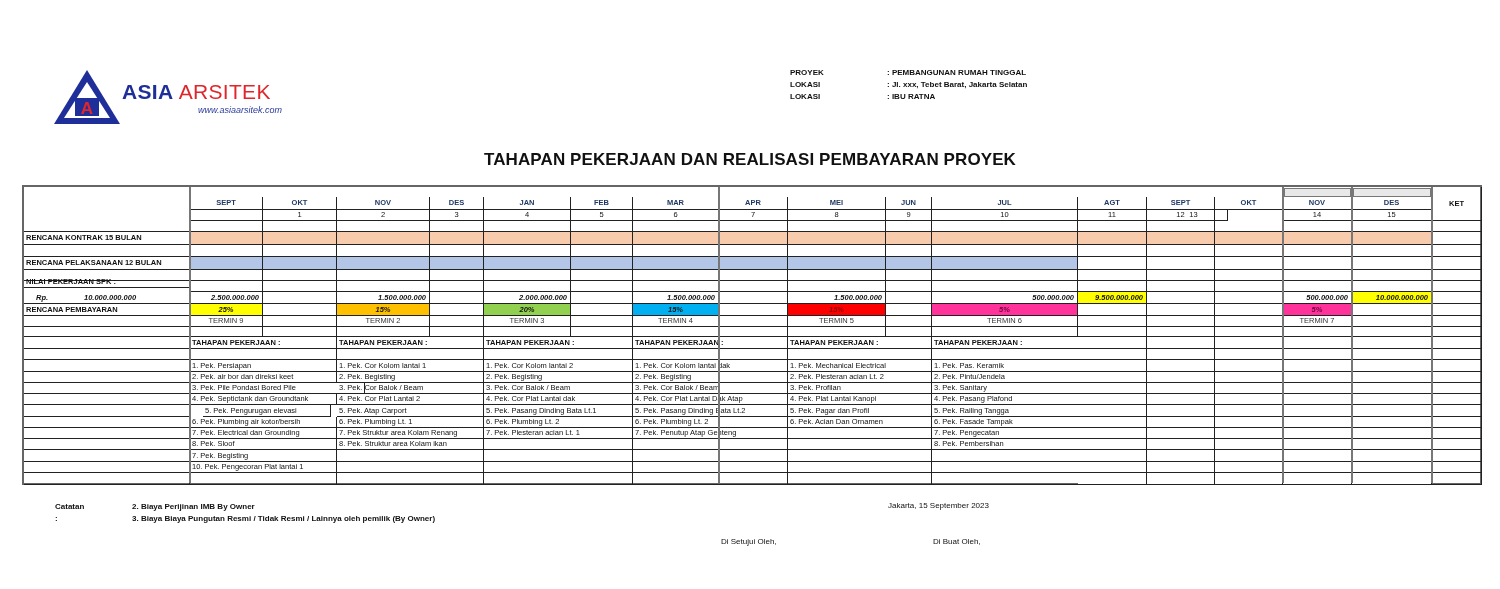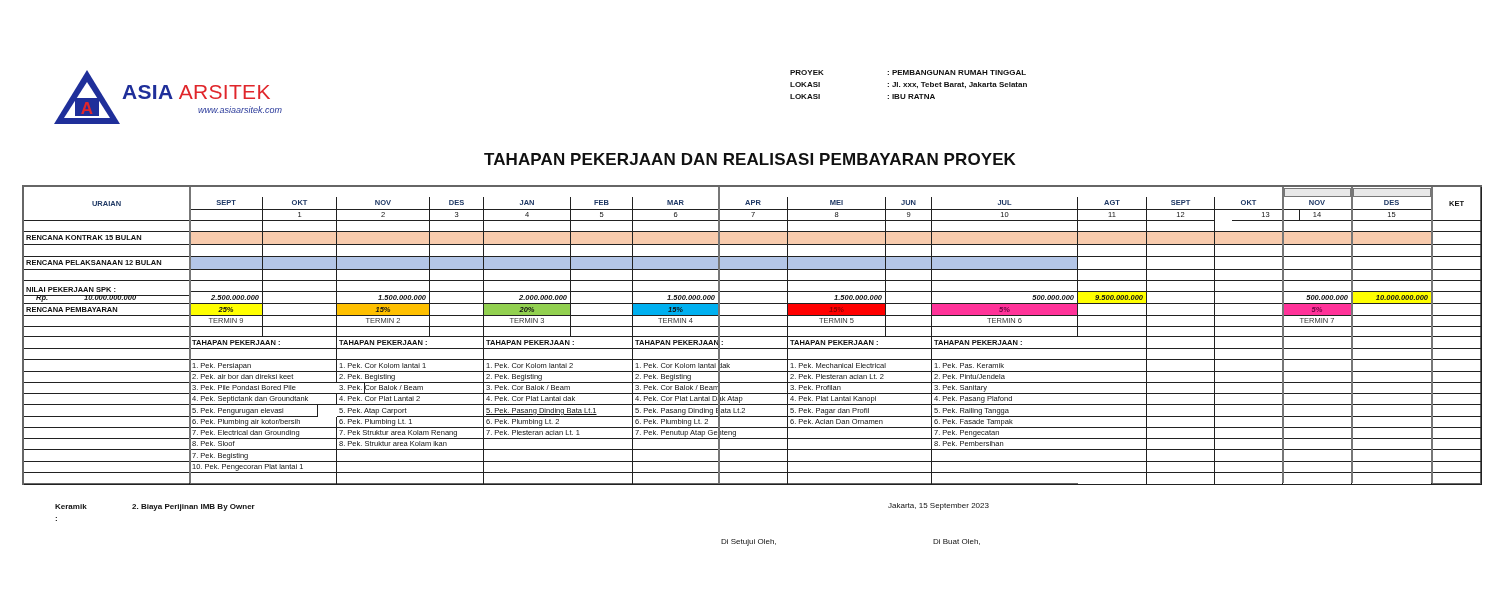--- a/index.html
+++ b/index.html
@@ -57,21 +57,20 @@
     </div>
   <div class="row">
       <span class="k">LOKASI</span>
       <span>: IBU RATNA</span>
     </div>
 </div>
 
 <div class="title">TAHAPAN PEKERJAAN DAN REALISASI PEMBAYARAN PROYEK</div>
 
 <div class="grid" id="grid">
-    <div class="cell hdr" style="left: 0px; top: 0px; width: 166px; height: 34px;">URAIAN</div>
     <div class="year" style="left: 1260px; top: 1px; width: 67px; height: 9px;"></div>
     <div class="year" style="left: 1329px; top: 1px; width: 78px; height: 9px;"></div>
     <div class="cell hdr" style="left: 1408px; top: 0px; width: 50px; height: 34px; color: rgb(17, 17, 17);">KET</div>
     <div class="cell hdr" style="left: 166px; top: 10px; width: 73px; height: 13px;">SEPT</div>
     <div class="cell num" style="left: 166px; top: 23px; width: 73px; height: 11px;"></div>
     <div class="cell hdr" style="left: 239px; top: 10px; width: 74px; height: 13px;">OKT</div>
     <div class="cell num" style="left: 239px; top: 23px; width: 74px; height: 11px;">1</div>
     <div class="cell hdr" style="left: 313px; top: 10px; width: 93px; height: 13px;">NOV</div>
     <div class="cell num" style="left: 313px; top: 23px; width: 93px; height: 11px;">2</div>
     <div class="cell hdr" style="left: 406px; top: 10px; width: 54px; height: 13px;">DES</div>
@@ -88,31 +87,31 @@
     <div class="cell num" style="left: 764px; top: 23px; width: 98px; height: 11px;">8</div>
     <div class="cell hdr" style="left: 862px; top: 10px; width: 46px; height: 13px;">JUN</div>
     <div class="cell num" style="left: 862px; top: 23px; width: 46px; height: 11px;">9</div>
     <div class="cell hdr" style="left: 908px; top: 10px; width: 146px; height: 13px;">JUL</div>
     <div class="cell num" style="left: 908px; top: 23px; width: 146px; height: 11px;">10</div>
     <div class="cell hdr" style="left: 1054px; top: 10px; width: 69px; height: 13px;">AGT</div>
     <div class="cell num" style="left: 1054px; top: 23px; width: 69px; height: 11px;">11</div>
     <div class="cell hdr" style="left: 1123px; top: 10px; width: 68px; height: 13px;">SEPT</div>
     <div class="cell num" style="left: 1123px; top: 23px; width: 68px; height: 11px;">12</div>
     <div class="cell hdr" style="left: 1191px; top: 10px; width: 68px; height: 13px;">OKT</div>
-    <div class="cell num" style="left: 1208px; top: 23px; width: 68px; height: 11px; text-align: right;">13</div>
+    <div class="cell num" style="left: 1136px; top: 23px; width: 68px; height: 11px; text-align: right;">13</div>
     <div class="cell hdr" style="left: 1259px; top: 10px; width: 69px; height: 13px;">NOV</div>
     <div class="cell num" style="left: 1259px; top: 23px; width: 69px; height: 11px;">14</div>
     <div class="cell hdr" style="left: 1328px; top: 10px; width: 80px; height: 13px;">DES</div>
     <div class="cell num" style="left: 1328px; top: 23px; width: 80px; height: 11px;">15</div>
     <div class="cell " style="left: 0px; top: 34px; width: 166px; height: 11px;"></div>
     <div class="cell lbl" style="left: 0px; top: 45px; width: 166px; height: 13px;">RENCANA KONTRAK 15 BULAN</div>
     <div class="cell " style="left: 0px; top: 58px; width: 166px; height: 12px;"></div>
     <div class="cell lbl" style="left: 0px; top: 70px; width: 166px; height: 13px;">RENCANA PELAKSANAAN 12 BULAN</div>
     <div class="cell " style="left: 0px; top: 83px; width: 166px; height: 11px;"></div>
-    <div class="cell lbl" style="left: 0px; top: 98px; width: 166px; height: 11px;">NILAI PEKERJAAN SPK :</div>
+    <div class="cell lbl" style="left: 0px; top: 90px; width: 166px; height: 11px;">NILAI PEKERJAAN SPK :</div>
     <div class="cell " style="left: 0px; top: 105px; width: 166px; height: 12px;">
       <span style="font-style: italic; font-weight: bold; margin-left: 12px; width: 36px; display: inline-block;">Rp.</span>
       <span style="font-style: italic; font-weight: bold; margin-left: 12px;">10.000.000.000</span>
     </div>
     <div class="cell lbl" style="left: 0px; top: 117px; width: 166px; height: 12px;">RENCANA PEMBAYARAN</div>
     <div class="cell " style="left: 0px; top: 129px; width: 166px; height: 11px;"></div>
     <div class="cell " style="left: 0px; top: 140px; width: 166px; height: 10px;"></div>
     <div class="cell " style="left: 0px; top: 150px; width: 166px; height: 12px;"></div>
     <div class="cell " style="left: 0px; top: 162px; width: 166px; height: 11px;"></div>
     <div class="cell " style="left: 0px; top: 173px; width: 166px; height: 12px;"></div>
@@ -295,21 +294,21 @@
     <div class="cell " style="left: 1191px; top: 140px; width: 68px; height: 10px;"></div>
     <div class="cell " style="left: 1259px; top: 140px; width: 69px; height: 10px;"></div>
     <div class="cell " style="left: 1328px; top: 140px; width: 80px; height: 10px;"></div>
     <div class="cell " style="left: 1408px; top: 140px; width: 50px; height: 10px;"></div>
     <div class="cell lbl" style="left: 166px; top: 150px; width: 147px; height: 12px;">TAHAPAN PEKERJAAN :</div>
     <div class="cell " style="left: 166px; top: 162px; width: 147px; height: 11px;"></div>
     <div class="cell task" style="left: 166px; top: 173px; width: 147px; height: 12px;">1. Pek. Persiapan</div>
     <div class="cell task" style="left: 166px; top: 185px; width: 147px; height: 11px;">2. Pek. air bor dan direksi keet</div>
     <div class="cell task" style="left: 166px; top: 196px; width: 175px; height: 11px;">3. Pek. Pile Pondasi Bored Pile</div>
     <div class="cell task" style="left: 166px; top: 207px; width: 147px; height: 11px;">4. Pek. Septictank dan Groundtank</div>
-    <div class="cell task" style="left: 166px; top: 218px; width: 128px; height: 12px;">5. Pek. Pengurugan elevasi</div>
+    <div class="cell task" style="left: 179px; top: 218px; width: 128px; height: 12px;">5. Pek. Pengurugan elevasi</div>
     <div class="cell task" style="left: 166px; top: 230px; width: 147px; height: 11px;">6. Pek. Plumbing air kotor/bersih</div>
     <div class="cell task" style="left: 166px; top: 241px; width: 147px; height: 11px;">7. Pek. Electrical dan Grounding</div>
     <div class="cell task" style="left: 166px; top: 252px; width: 147px; height: 11px;">8. Pek. Sloof</div>
     <div class="cell task" style="left: 166px; top: 263px; width: 147px; height: 12px;">7. Pek. Begisting</div>
     <div class="cell task" style="left: 166px; top: 275px; width: 147px; height: 11px;">10. Pek. Pengecoran Plat lantai 1</div>
     <div class="cell task" style="left: 166px; top: 286px; width: 147px; height: 12px;"></div>
     <div class="cell lbl" style="left: 313px; top: 150px; width: 147px; height: 12px;">TAHAPAN PEKERJAAN :</div>
     <div class="cell " style="left: 313px; top: 162px; width: 147px; height: 11px;"></div>
     <div class="cell task" style="left: 313px; top: 173px; width: 147px; height: 12px;">1. Pek. Cor Kolom lantai 1</div>
     <div class="cell task" style="left: 313px; top: 185px; width: 147px; height: 11px;">2. Pek. Begisting</div>
@@ -321,21 +320,21 @@
     <div class="cell task" style="left: 313px; top: 252px; width: 147px; height: 11px;">8. Pek. Struktur area Kolam ikan</div>
     <div class="cell task" style="left: 313px; top: 263px; width: 147px; height: 12px;"></div>
     <div class="cell task" style="left: 313px; top: 275px; width: 147px; height: 11px;"></div>
     <div class="cell task" style="left: 313px; top: 286px; width: 147px; height: 12px;"></div>
     <div class="cell lbl" style="left: 460px; top: 150px; width: 149px; height: 12px;">TAHAPAN PEKERJAAN :</div>
     <div class="cell " style="left: 460px; top: 162px; width: 149px; height: 11px;"></div>
     <div class="cell task" style="left: 460px; top: 173px; width: 149px; height: 12px;">1. Pek. Cor Kolom lantai 2</div>
     <div class="cell task" style="left: 460px; top: 185px; width: 149px; height: 11px;">2. Pek. Begisting</div>
     <div class="cell task" style="left: 460px; top: 196px; width: 149px; height: 11px;">3. Pek. Cor Balok / Beam</div>
     <div class="cell task" style="left: 460px; top: 207px; width: 149px; height: 11px;">4. Pek. Cor Plat Lantai dak</div>
-    <div class="cell task" style="left: 460px; top: 218px; width: 149px; height: 12px; text-decoration: underline;">5. Pek. Pasang Dinding Bata Lt.1</div>
+    <div class="cell task" style="left: 460px; top: 218px; width: 149px; height: 12px;">5. Pek. Pasang Dinding Bata Lt.1</div>
     <div class="cell task" style="left: 460px; top: 230px; width: 149px; height: 11px;">6. Pek. Plumbing Lt. 2</div>
     <div class="cell task" style="left: 460px; top: 241px; width: 149px; height: 11px;">7. Pek. Plesteran acian Lt. 1</div>
     <div class="cell task" style="left: 460px; top: 252px; width: 149px; height: 11px;"></div>
     <div class="cell task" style="left: 460px; top: 263px; width: 149px; height: 12px;"></div>
     <div class="cell task" style="left: 460px; top: 275px; width: 149px; height: 11px;"></div>
     <div class="cell task" style="left: 460px; top: 286px; width: 149px; height: 12px;"></div>
     <div class="cell lbl" style="left: 609px; top: 150px; width: 155px; height: 12px;">TAHAPAN PEKERJAAN :</div>
     <div class="cell " style="left: 609px; top: 162px; width: 155px; height: 11px;"></div>
     <div class="cell task" style="left: 609px; top: 173px; width: 155px; height: 12px;">1. Pek. Cor Kolom lantai dak</div>
     <div class="cell task" style="left: 609px; top: 185px; width: 155px; height: 11px;">2. Pek. Begisting</div>
@@ -453,21 +452,22 @@
     <div class="cell " style="left: 1259px; top: 286px; width: 69px; height: 12px; background: rgb(255, 255, 255);"></div>
     <div class="cell " style="left: 1328px; top: 286px; width: 80px; height: 12px; background: rgb(255, 255, 255);"></div>
     <div class="vsep" style="left: 165px; top: 0px; height: 296px;"></div>
     <div class="vsep" style="left: 694px; top: 0px; height: 296px;"></div>
     <div class="vsep" style="left: 1258px; top: 0px; height: 296px;"></div>
     <div class="vsep" style="left: 1327px; top: 0px; height: 296px;"></div>
     <div class="vsep" style="left: 1407px; top: 0px; height: 296px;"></div>
   </div>
 
 <div class="notes">
-  <div class="head">Keramik :</div>
+  <div class="head">Catatan :</div>
   <div class="list">
     <div>2. Biaya Perijinan IMB By Owner</div>
+    <div>3. Biaya Biaya Pungutan Resmi / Tidak Resmi / Lainnya oleh pemilik (By Owner)</div>
   </div>
 </div>
 
 <div class="foot" style="left:888px;top:501px">Jakarta, 15 September 2023</div>
 <div class="foot" style="left:721px;top:537px">Di Setujui Oleh,</div>
 <div class="foot" style="left:933px;top:537px">Di Buat Oleh,</div>
 
 </body></html>

